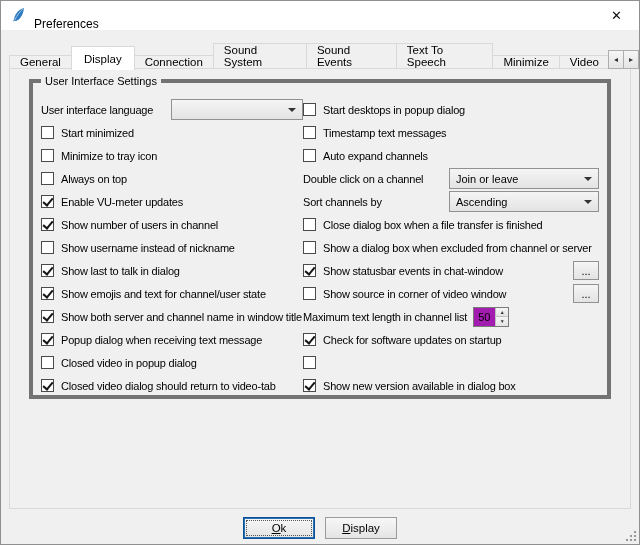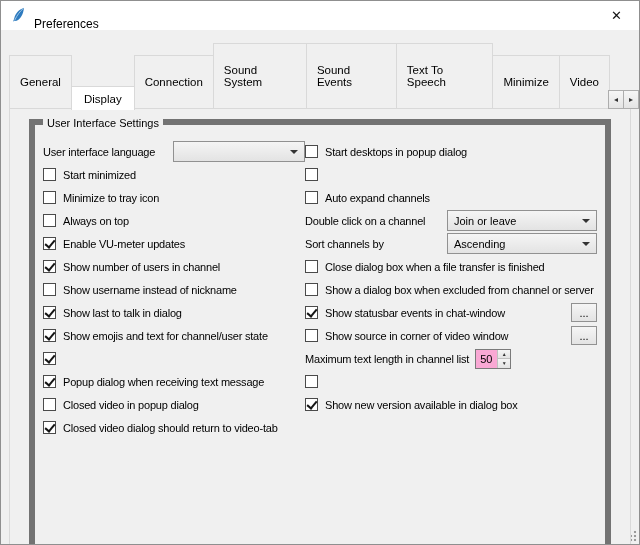--- a/index.html
+++ b/index.html
@@ -11,45 +11,45 @@
     border:1px solid #8f8f8f;
     position:relative;
     overflow:hidden;
   }
   
   .titlebar { height:29px; background:#ffffff; display:flex; align-items:center; padding-left:9px; }
   .titlebar .title { margin-left:8px; font-size:12px;margin-top:16px; }
   .close-btn { margin-left:auto; width:45px; height:29px; display:flex; align-items:center; justify-content:center; font-size:13px; color:#111; }
   
   .tabs { display:flex; align-items:flex-end; padding-left:8px; margin-top:13px; position:relative; z-index:2; }
-  .tab { background:#f0f0f0; border:1px solid #d9d9d9; padding:20px 10px; font-size:11.5px; margin-right:-1px; }
+  .tab { background:#f0f0f0; border:1px solid #d9d9d9; padding:0 10px; font-size:11.5px; margin-right:-1px; }
   .tab.sel { background:#ffffff; border-bottom:none; padding:6px 12px 5px; margin-bottom:-1px; z-index:3; position:relative; }
   .tabscroll { margin-left:auto; display:flex; }
   .tabscroll .tsb { width:16px; height:19px; border:1px solid #adadad; background:linear-gradient(#f6f6f6,#e4e4e4); display:flex; align-items:center; justify-content:center; font-size:8px; color:#333; margin-left:-1px; }
   
   .pane { margin:0 8px; margin-top:-1px; border:1px solid #d9d9d9; height:441px; position:relative; background:#f0f0f0; z-index:1; }
-  .group { position:absolute; left:19px; right:19px; top:10px; height:440px; border:6px solid #737373; }
+  .group { position:absolute; left:19px; right:19px; top:10px; height:320px; border:4px solid #737373; }
   .group-title { position:absolute; top:-8px; left:8px; background:#f0f0f0; padding:0 4px; font-size:11px; }
   .cols { display:flex; padding:15px 8px 0 8px; }
   .col-left { flex:0 0 262px; }
   .col-right { flex:1; min-width:0; }
   .row { display:flex; align-items:center; height:23px; white-space:nowrap; }
   .lbl { letter-spacing:-0.2px; }
   
   .cb { flex:0 0 13px; width:13px; height:13px; background:#fff; border:1px solid #4a4a4a; position:relative; margin-right:7px; }
   .cb.checked::after { content:""; position:absolute; left:3px; top:0px; width:4px; height:8px; border:solid #151515; border-width:0 2px 2px 0; transform:rotate(40deg); }
   
   .combo { height:21px; border:1px solid #919191; background:linear-gradient(#f5f5f5,#e3e3e3); display:flex; align-items:center; padding:0 20px 0 6px; position:relative; font-size:11px; }
   .combo .arr { position:absolute; right:6px; top:8px; width:0; height:0; border-left:4px solid transparent; border-right:4px solid transparent; border-top:4px solid #333; }
   .combo.lang { width:132px; margin-left:auto; }
   .combo.w150 { width:150px; margin-left:auto; }
   
   .btn-dots { margin-left:auto; width:26px; height:19px; border:1px solid #919191; background:linear-gradient(#f5f5f5,#e3e3e3); display:flex; align-items:center; justify-content:center; font-size:11px; }
   
-  .spin { width:36px; height:20px; border:1px solid #7a7a7a; background:#f9a8d4; display:flex; margin-left:6px; }
+  .spin { width:36px; height:20px; border:1px solid #7a7a7a; background:#a21caf; display:flex; margin-left:6px; }
   .spin .val { flex:1; display:flex; align-items:center; padding-left:4px; font-size:11px; }
   .spin .arrows { width:13px; display:flex; flex-direction:column; border-left:1px solid #c0c0c0; }
   .spin .arrows .sp { flex:1; display:flex; align-items:center; justify-content:center; font-size:5px; color:#333; background:linear-gradient(#f5f5f5,#e3e3e3); }
   .spin .arrows .sp + .sp { border-top:1px solid #c0c0c0; }
   
   .footer { display:flex; justify-content:center; gap:10px; margin-top:8px; }
   .btn { width:72px; height:22px; border:1px solid #9b9b9b; background:linear-gradient(#f7f7f7,#e4e4e4); display:flex; align-items:center; justify-content:center; font-size:11.5px; }
   .btn.default { border:1px solid #0b5394; box-shadow:inset 0 0 0 1px #2a6db1; outline:1px dotted #555; outline-offset:-4px; }
   .btn .mn { display:inline-block; }
   .btn .mn::first-letter { text-decoration:underline; }
@@ -133,20 +133,21 @@
         <div class="row">
           <span class="cb checked"></span>
           <span class="lbl">Show last to talk in dialog</span>
         </div>
         <div class="row">
           <span class="cb checked"></span>
           <span class="lbl">Show emojis and text for channel/user state</span>
         </div>
         <div class="row">
           <span class="cb checked"></span>
+          <span class="lbl">Show both server and channel name in window title</span>
         </div>
         <div class="row">
           <span class="cb checked"></span>
           <span class="lbl">Popup dialog when receiving text message</span>
         </div>
         <div class="row">
           <span class="cb"></span>
           <span class="lbl">Closed video in popup dialog</span>
         </div>
         <div class="row">
@@ -155,20 +156,21 @@
         </div>
       </div>
 
       <div class="col-right">
         <div class="row">
           <span class="cb"></span>
           <span class="lbl">Start desktops in popup dialog</span>
         </div>
         <div class="row">
           <span class="cb"></span>
+          <span class="lbl">Timestamp text messages</span>
         </div>
         <div class="row">
           <span class="cb"></span>
           <span class="lbl">Auto expand channels</span>
         </div>
         <div class="row">
           <span class="lbl">Double click on a channel</span>
           <span class="combo w150">
             <span>Join or leave</span>
             <span class="arr"></span>
@@ -203,20 +205,24 @@
           <span class="lbl">Maximum text length in channel list</span>
           <span class="spin">
             <span class="val">50</span>
             <span class="arrows">
               <span class="sp">▲</span>
               <span class="sp">▼</span>
             </span>
           </span>
         </div>
         <div class="row">
+          <span class="cb checked"></span>
+          <span class="lbl">Check for software updates on startup</span>
+        </div>
+        <div class="row">
           <span class="cb"></span>
         </div>
         <div class="row">
           <span class="cb checked"></span>
           <span class="lbl">Show new version available in dialog box</span>
         </div>
       </div>
 
     </div>
   </div>

